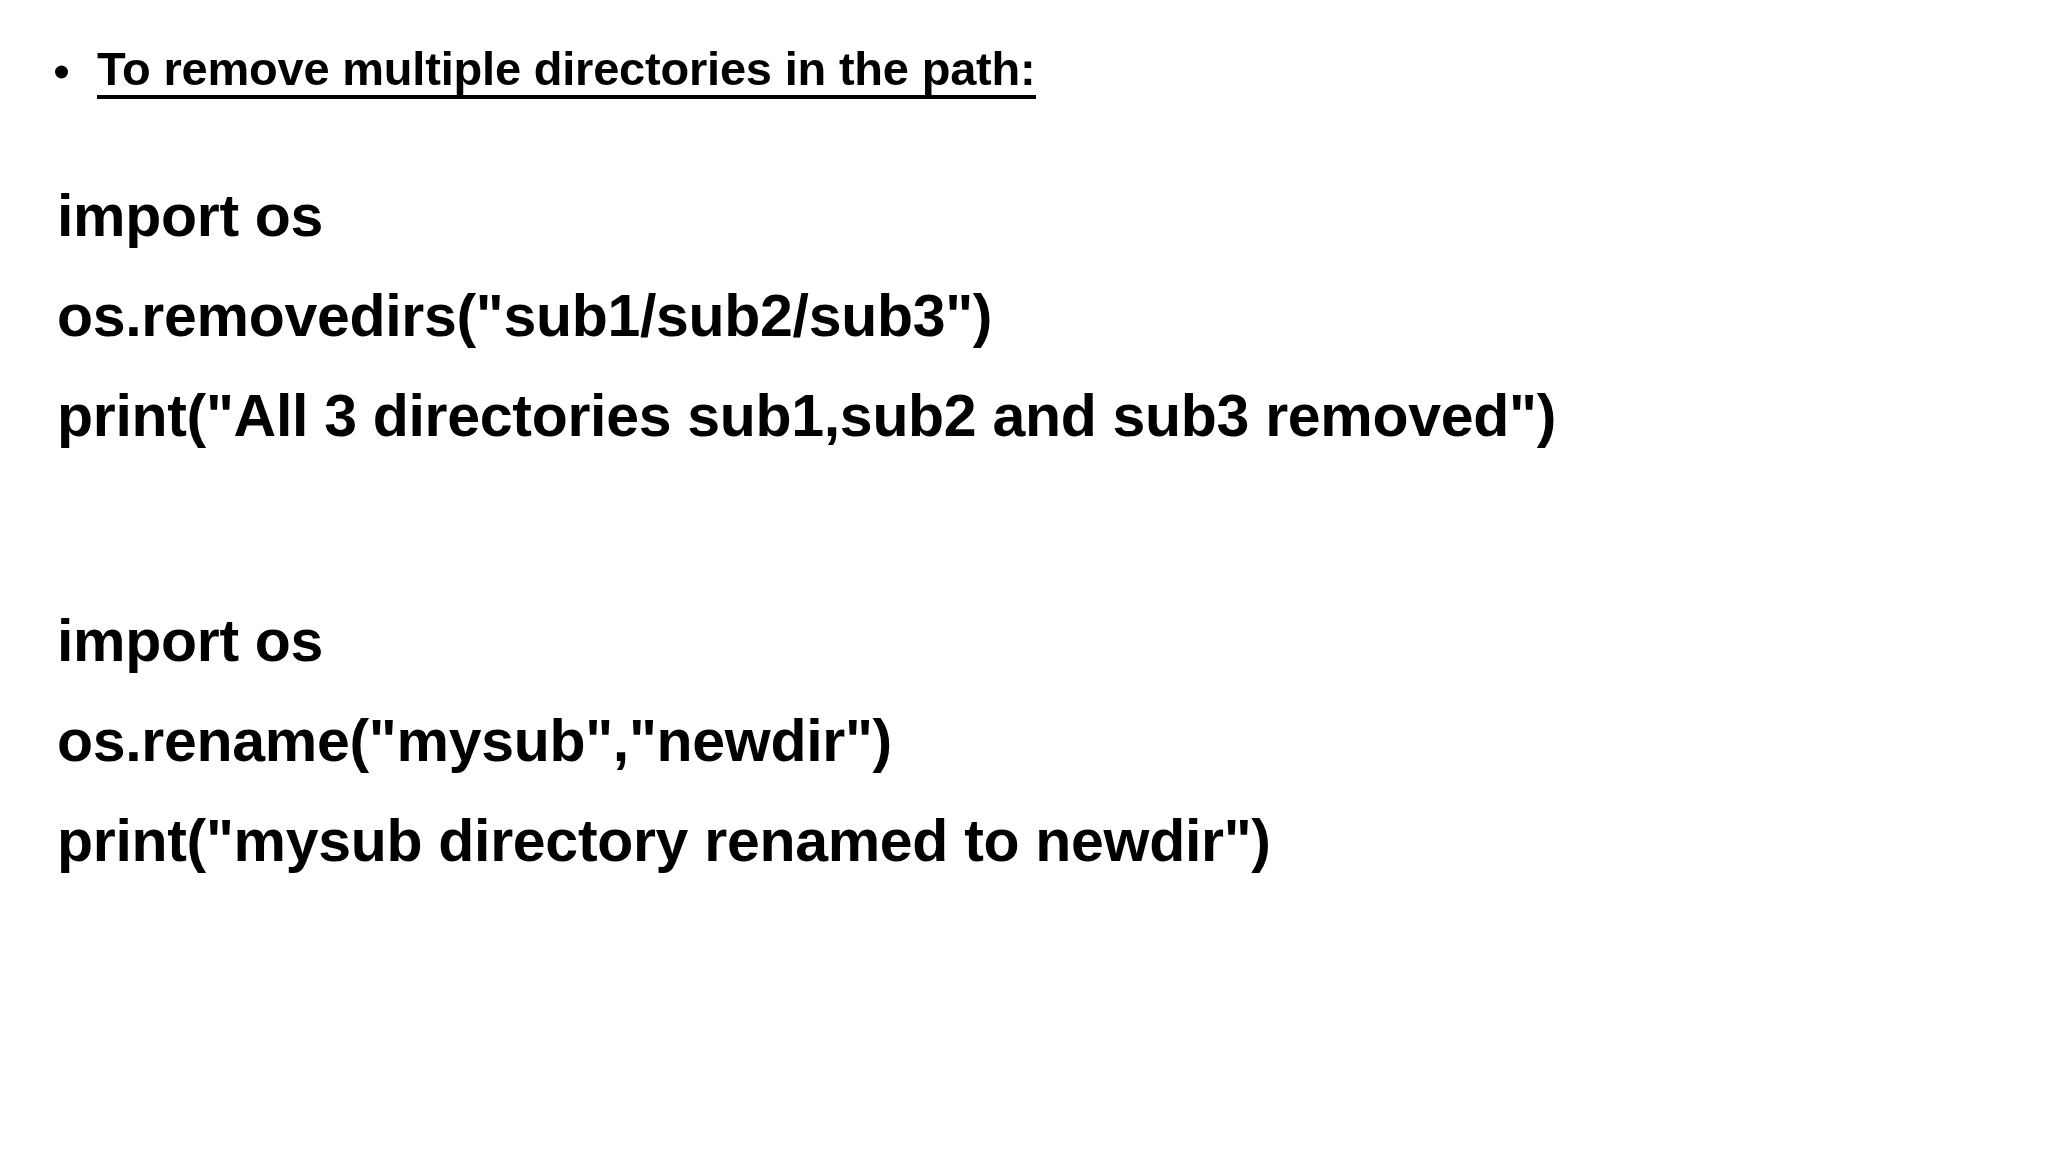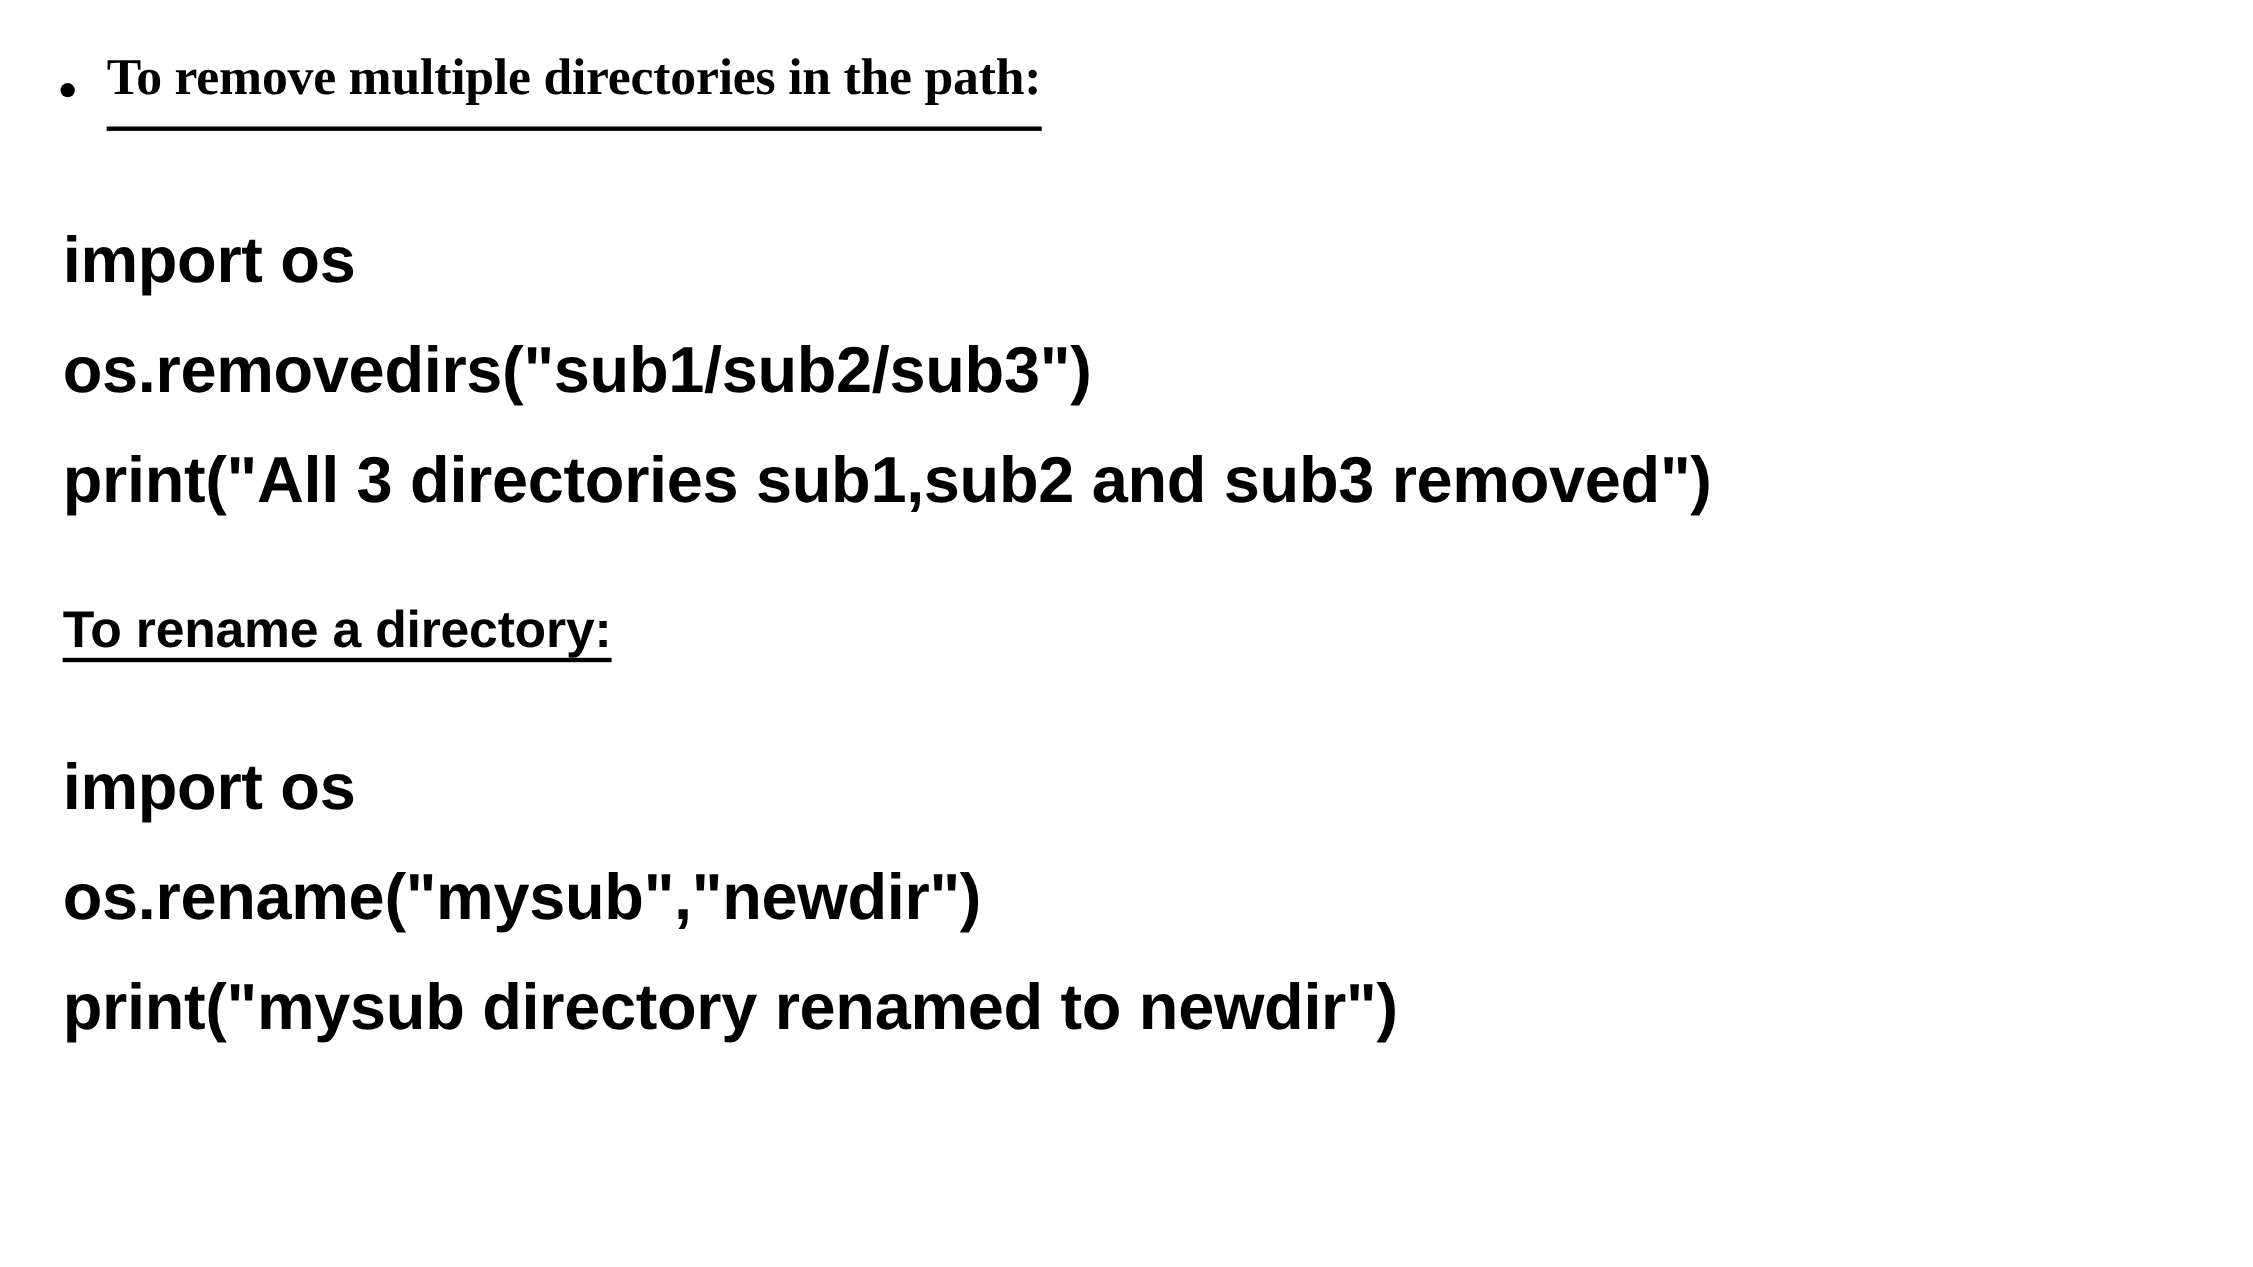--- a/index.html
+++ b/index.html
@@ -49,22 +49,21 @@
     transform: translateY(-50%);
     width: 13px;
     height: 13px;
     background: #000000;
     border-radius: 50%;
     display: block;
   }
   .bullet-heading .heading-text {
     display: inline-block;
     border-bottom: 4px solid #000000;
-    padding-bottom: 21px;
-    font-family: Liberation Serif, serif;
+    padding-bottom: 3px;
   }
 
   
   .plain-heading {
     margin: 0;
     padding: 0 0 0 57px;
     font-size: 47px;
     font-weight: bold;
     line-height: 1.0;
     letter-spacing: -0.2px;
@@ -111,23 +110,20 @@
       <div class="code-block">
         <p class="code-line">import os</p>
         <p class="code-line">os.removedirs("sub1/sub2/sub3")</p>
         <p class="code-line">print("All 3 directories sub1,sub2 and sub3 removed")</p>
       </div>
     </div>
 
     <div class="gap-between-blocks"></div>
 
     <div>
-      <p class="plain-heading">
-        <span class="heading-text">To rename a directory:</span>
-      </p>
 
       <div class="gap-after-heading-2"></div>
 
       <div class="code-block">
         <p class="code-line">import os</p>
         <p class="code-line">os.rename("mysub","newdir")</p>
         <p class="code-line">print("mysub directory renamed to newdir")</p>
       </div>
     </div>
 

